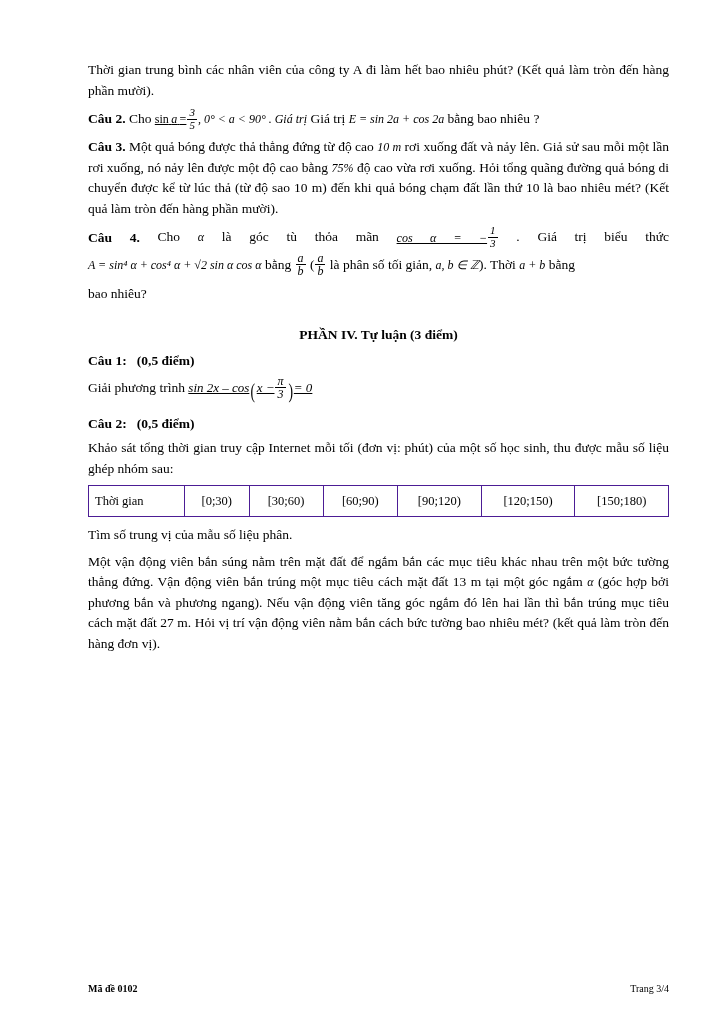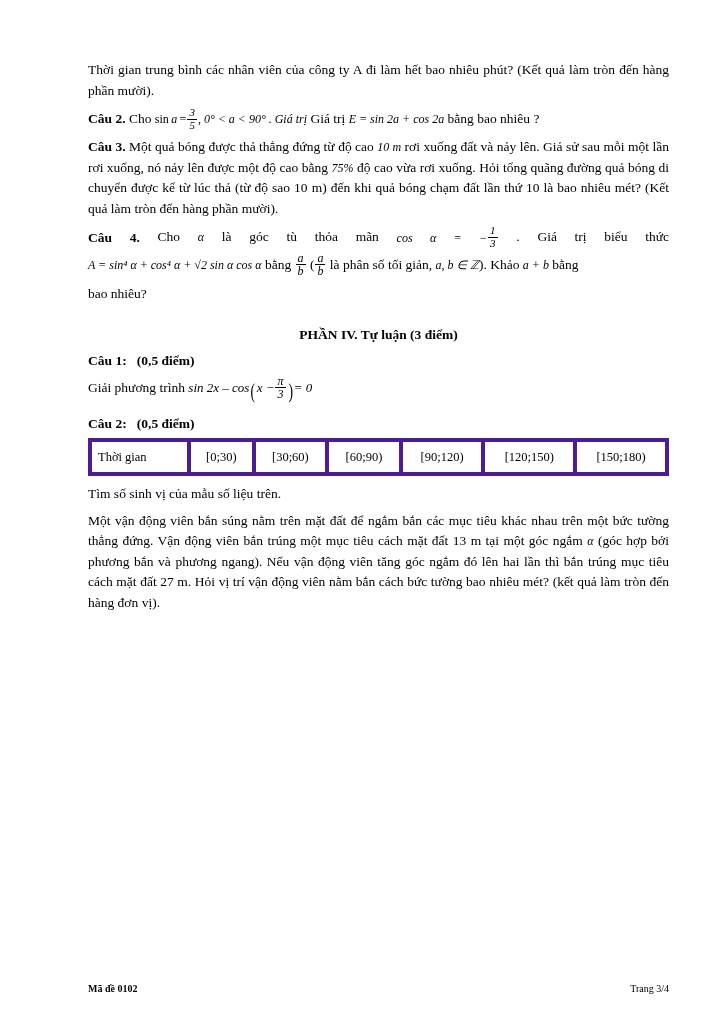--- a/index.html
+++ b/index.html
@@ -70,21 +70,21 @@
     font-size: 13.5px;
     margin: 4px 0 12px 0;
   }
   table.data {
     border-collapse: collapse;
     width: 100%;
     margin: 6px 0 8px 0;
     font-size: 12.5px;
   }
   table.data td {
-    border: 4px solid #4c1d95;
+    border: 1px solid #4c1d95;
     padding: 4px 5px;
     text-align: center;
     vertical-align: middle;
     height: 22px;
   }
   table.data td.first {
     text-align: left;
     width: 84px;
     padding-left: 6px;
   }
@@ -96,21 +96,21 @@
   .footer {
     position: absolute;
     left: 88px;
     right: 56px;
     bottom: 30px;
     font-size: 10px;
     display: flex;
     justify-content: space-between;
   }
   .footer .left { font-weight: bold; }
-  .nowrap { white-space: nowrap; }
+  .nowrap { white-space: nowrap; text-decoration: underline; }
 </style>
 </head>
 <body>
 
 <div class="page">
 
   <p class="para">Thời gian trung bình các nhân viên của công ty A đi làm hết bao nhiêu phút? (Kết quả làm tròn đến hàng phần mười).</p>
 
   <p class="para">
     <span class="lbl">Câu 2.</span>
@@ -138,21 +138,21 @@
     <span class="mathi nowrap"><span>cos α = −</span><span class="frac"><span class="num">1</span><span class="den">3</span></span></span>
     <span>. Giá trị biểu thức</span>
   </p>
 
   <p class="para">
     <span class="mathi">A = sin⁴ α + cos⁴ α + √2 sin α cos α</span>
     <span>bằng</span>
     <span class="frac big"><span class="num">a</span><span class="den">b</span></span>
     <span>(</span><span class="frac big"><span class="num">a</span><span class="den">b</span></span>
     <span>là phân số tối giản,</span>
-    <span class="mathi">a, b ∈ ℤ</span><span>). Khảo</span>
+    <span class="mathi">a, b ∈ ℤ</span><span>). Thời</span>
     <span class="mathi">a + b</span>
     <span>bằng</span>
   </p>
 
   <p class="para">bao nhiêu?</p>
 
   <div class="sec-title">PHẦN IV. Tự luận (3 điểm)</div>
 
   <div class="q-head">
     <span>Câu 1:</span>
@@ -164,36 +164,37 @@
     <span class="mathi nowrap" style="font-size:13px;">
       <span>sin 2x – cos</span><span class="paren-big">(</span><span>x −</span><span class="frac big"><span class="num">π</span><span class="den">3</span></span><span class="paren-big">)</span><span>= 0</span>
     </span>
   </div>
 
   <div class="q-head">
     <span>Câu 2:</span>
     &nbsp;&nbsp;<span>(0,5 điểm)</span>
   </div>
 
+  <p class="para">Khảo sát tổng thời gian truy cập Internet mỗi tối (đơn vị: phút) của một số học sinh, thu được mẫu số liệu ghép nhóm sau:</p>
 
   <table class="data">
     <tbody>
         <tr>
       <td class="first">Thời gian</td>
       <td>[0;30)</td>
       <td>[30;60)</td>
       <td>[60;90)</td>
       <td>[90;120)</td>
       <td>[120;150)</td>
       <td>[150;180)</td>
     </tr>
   </tbody>
     </table>
 
-  <p class="para">Tìm số sinh vị của mẫu số liệu trên.</p>
+  <p class="para">Tìm số trung vị của mẫu số liệu phân.</p>
 
 
   <p class="para">
     <span>Một vận động viên bắn súng nằm trên mặt đất để ngắm bắn các mục tiêu khác nhau trên một bức tường thẳng đứng. Vận động viên bắn trúng một mục tiêu cách mặt đất 13 m tại một góc ngắm</span>
     <span class="mathi">α</span>
     <span>(góc hợp bởi phương bắn và phương ngang). Nếu vận động viên tăng góc ngắm đó lên hai lần thì bắn trúng mục tiêu cách mặt đất 27 m. Hỏi vị trí vận động viên nằm bắn cách bức tường bao nhiêu mét? (kết quả làm tròn đến hàng đơn vị).</span>
   </p>
 
   <div class="footer">
     <span class="left">Mã đề 0102</span>

